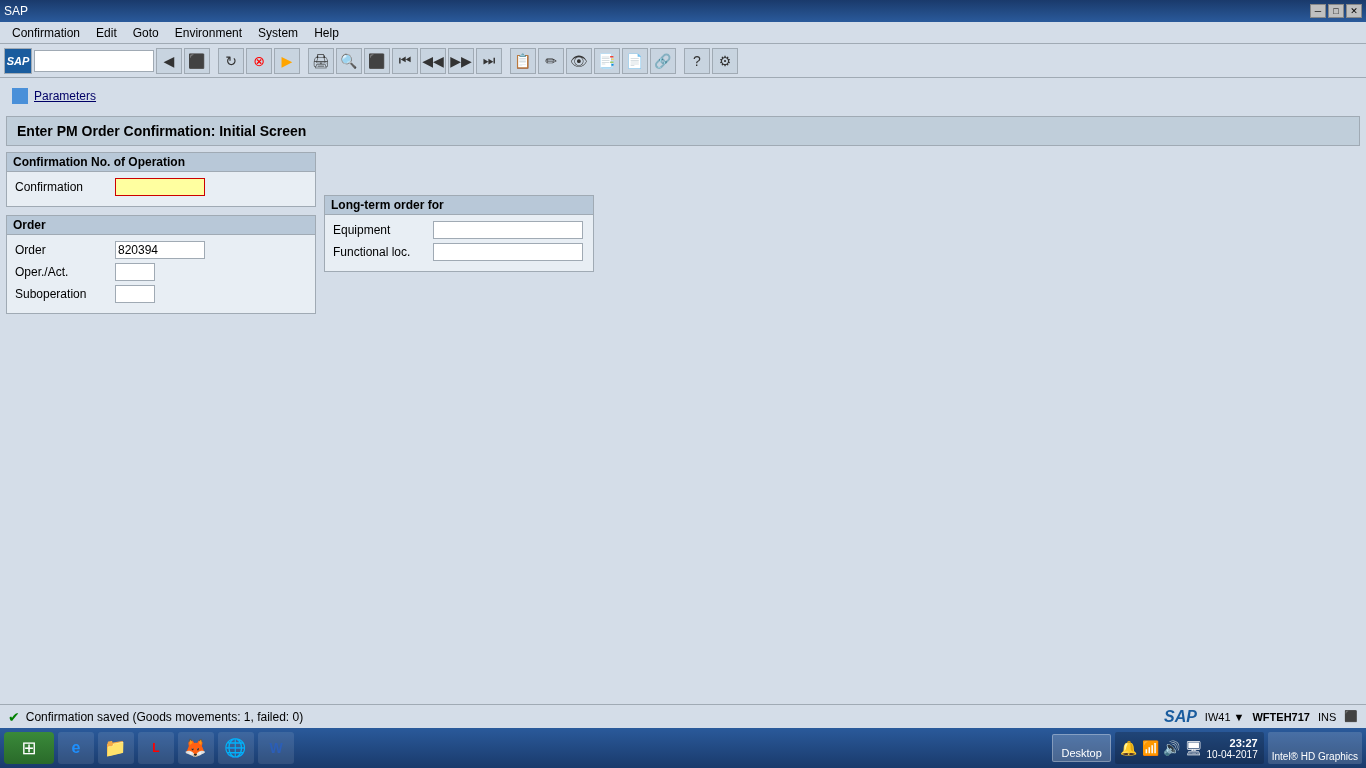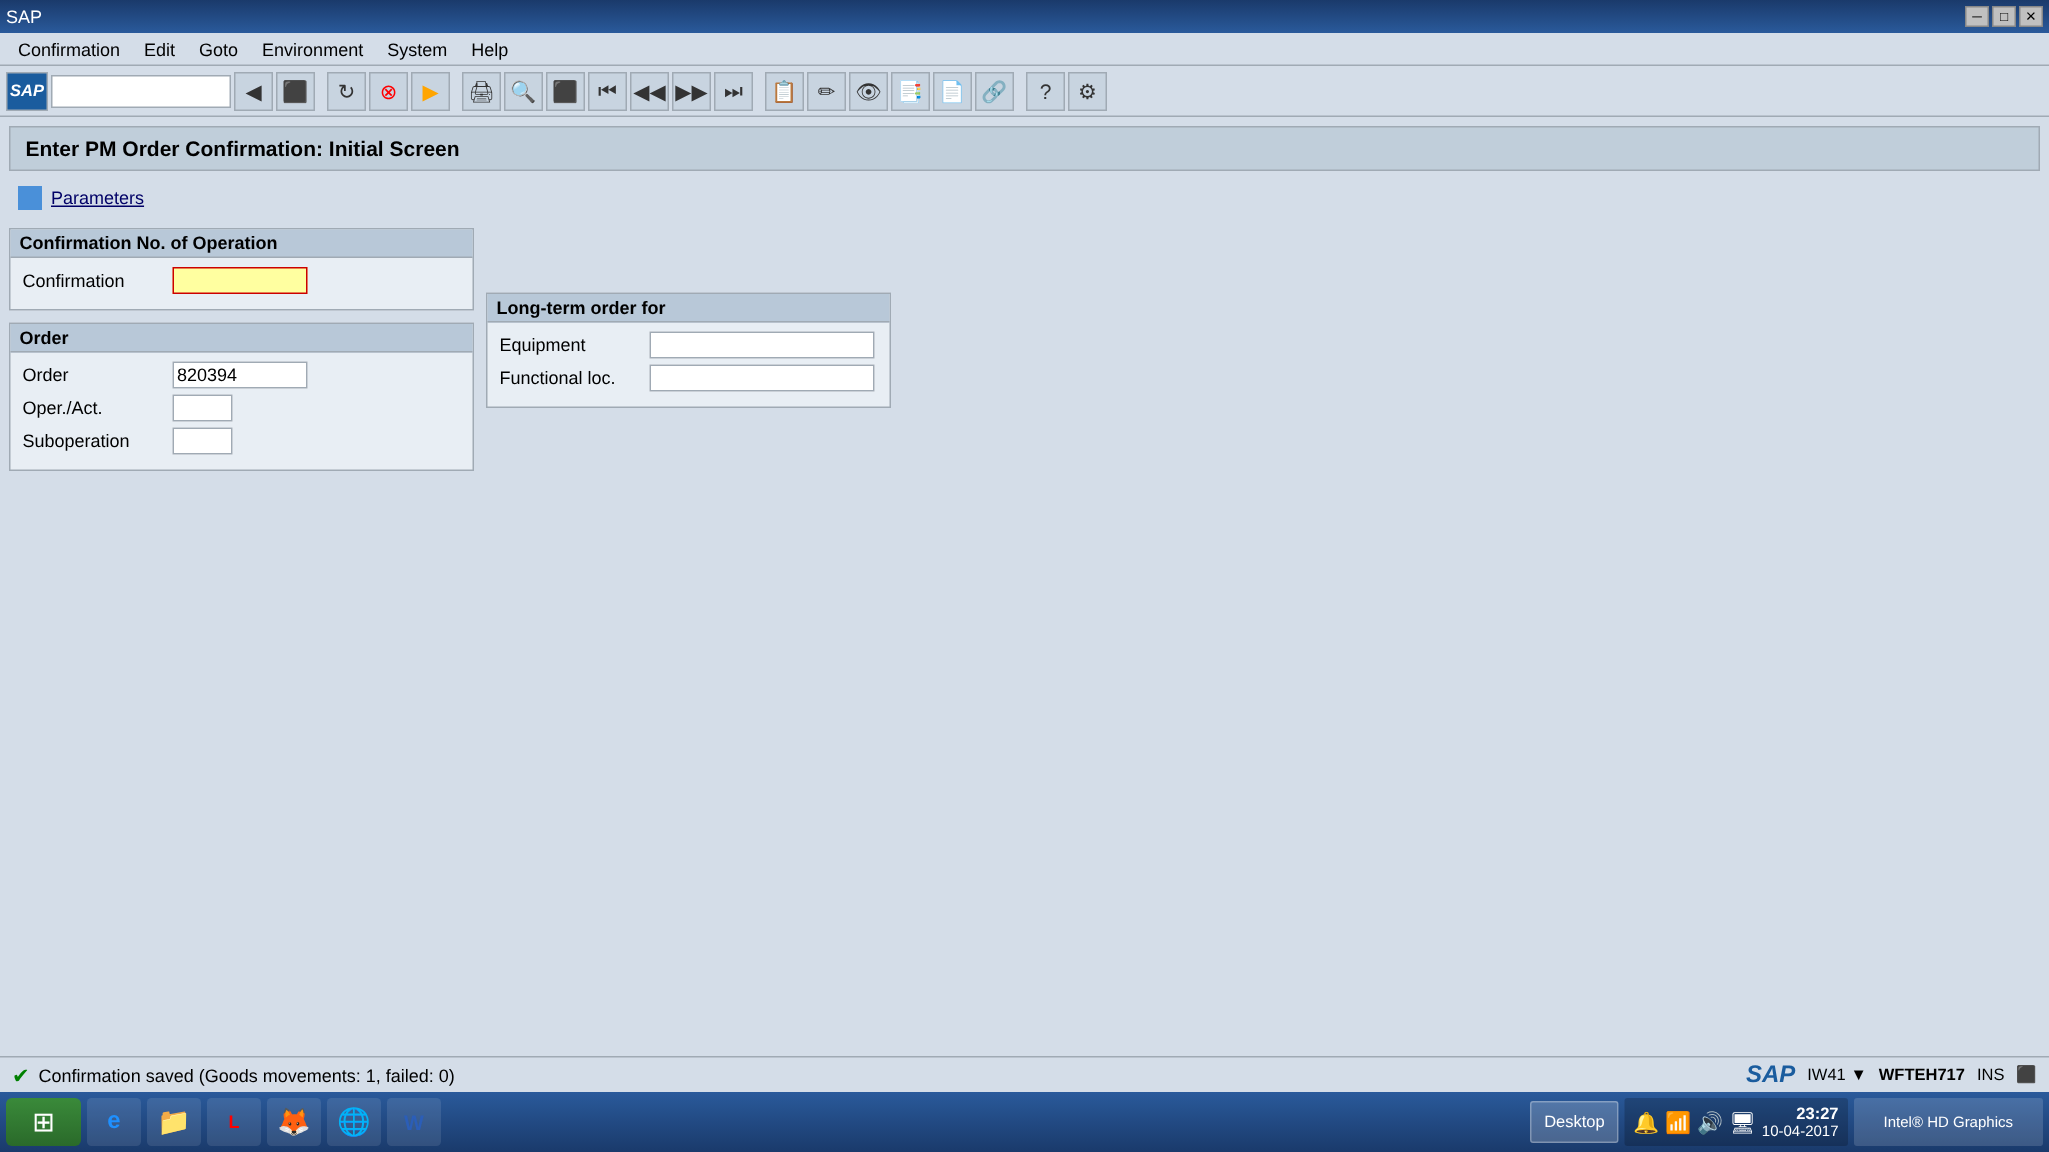--- a/index.html
+++ b/index.html
@@ -205,21 +205,21 @@
       align-items: center;
       gap: 4px;
       color: white;
     }
     .taskbar-app {
       background: rgba(255,255,255,0.2);
       border: 1px solid rgba(255,255,255,0.3);
       padding: 2px 8px;
       height: 28px;
       display: flex;
-      align-items: center;
+      align-items: flex-end;
       font-size: 11px;
       color: white;
       cursor: pointer;
       border-radius: 2px;
     }
     .sys-tray {
       display: flex;
       align-items: center;
       gap: 4px;
       background: rgba(0,0,0,0.2);
@@ -275,27 +275,27 @@
   <div class="tb-icon">📑</div>
   <div class="tb-icon">📄</div>
   <div class="tb-icon">🔗</div>
   <div class="tb-separator"></div>
   <div class="tb-icon">?</div>
   <div class="tb-icon">⚙</div>
 </div>
 
 <div id="main">
 
-  <div id="page-title-bar">
-    <h1>Enter PM Order Confirmation: Initial Screen</h1>
-  </div>
-
   <div id="params-bar">
     <span class="params-icon"></span>
     <span class="params-label">Parameters</span>
+  </div>
+
+  <div id="page-title-bar">
+    <h1>Enter PM Order Confirmation: Initial Screen</h1>
   </div>
 
   <div id="forms-container">
 
     <div id="left-forms">
 
       <div class="form-section">
         <div class="section-title">Confirmation No. of Operation</div>
         <div class="section-body">
           <div class="form-row">
@@ -377,17 +377,17 @@
     <div class="taskbar-app">
       <span>Desktop</span>
     </div>
     <div class="sys-tray">
       <span style="font-size:14px;">🔔 📶 🔊 🖥</span>
       <div style="display:flex; flex-direction:column; align-items:flex-end;">
         <span class="sys-time">23:27</span>
         <span class="sys-tray-text">10-04-2017</span>
       </div>
     </div>
-    <div style="background:rgba(255,255,255,0.15); padding:2px 20px; height:32px; display:flex; align-items:center; border-radius:2px;">
+    <div style="background:rgba(255,255,255,0.15); padding:2px 4px; height:32px; display:flex; align-items:flex-end; border-radius:2px;">
       <span style="font-size:10px; color:white;">Intel® HD Graphics</span>
     </div>
   </div>
 </div>
 
 </body></html>

